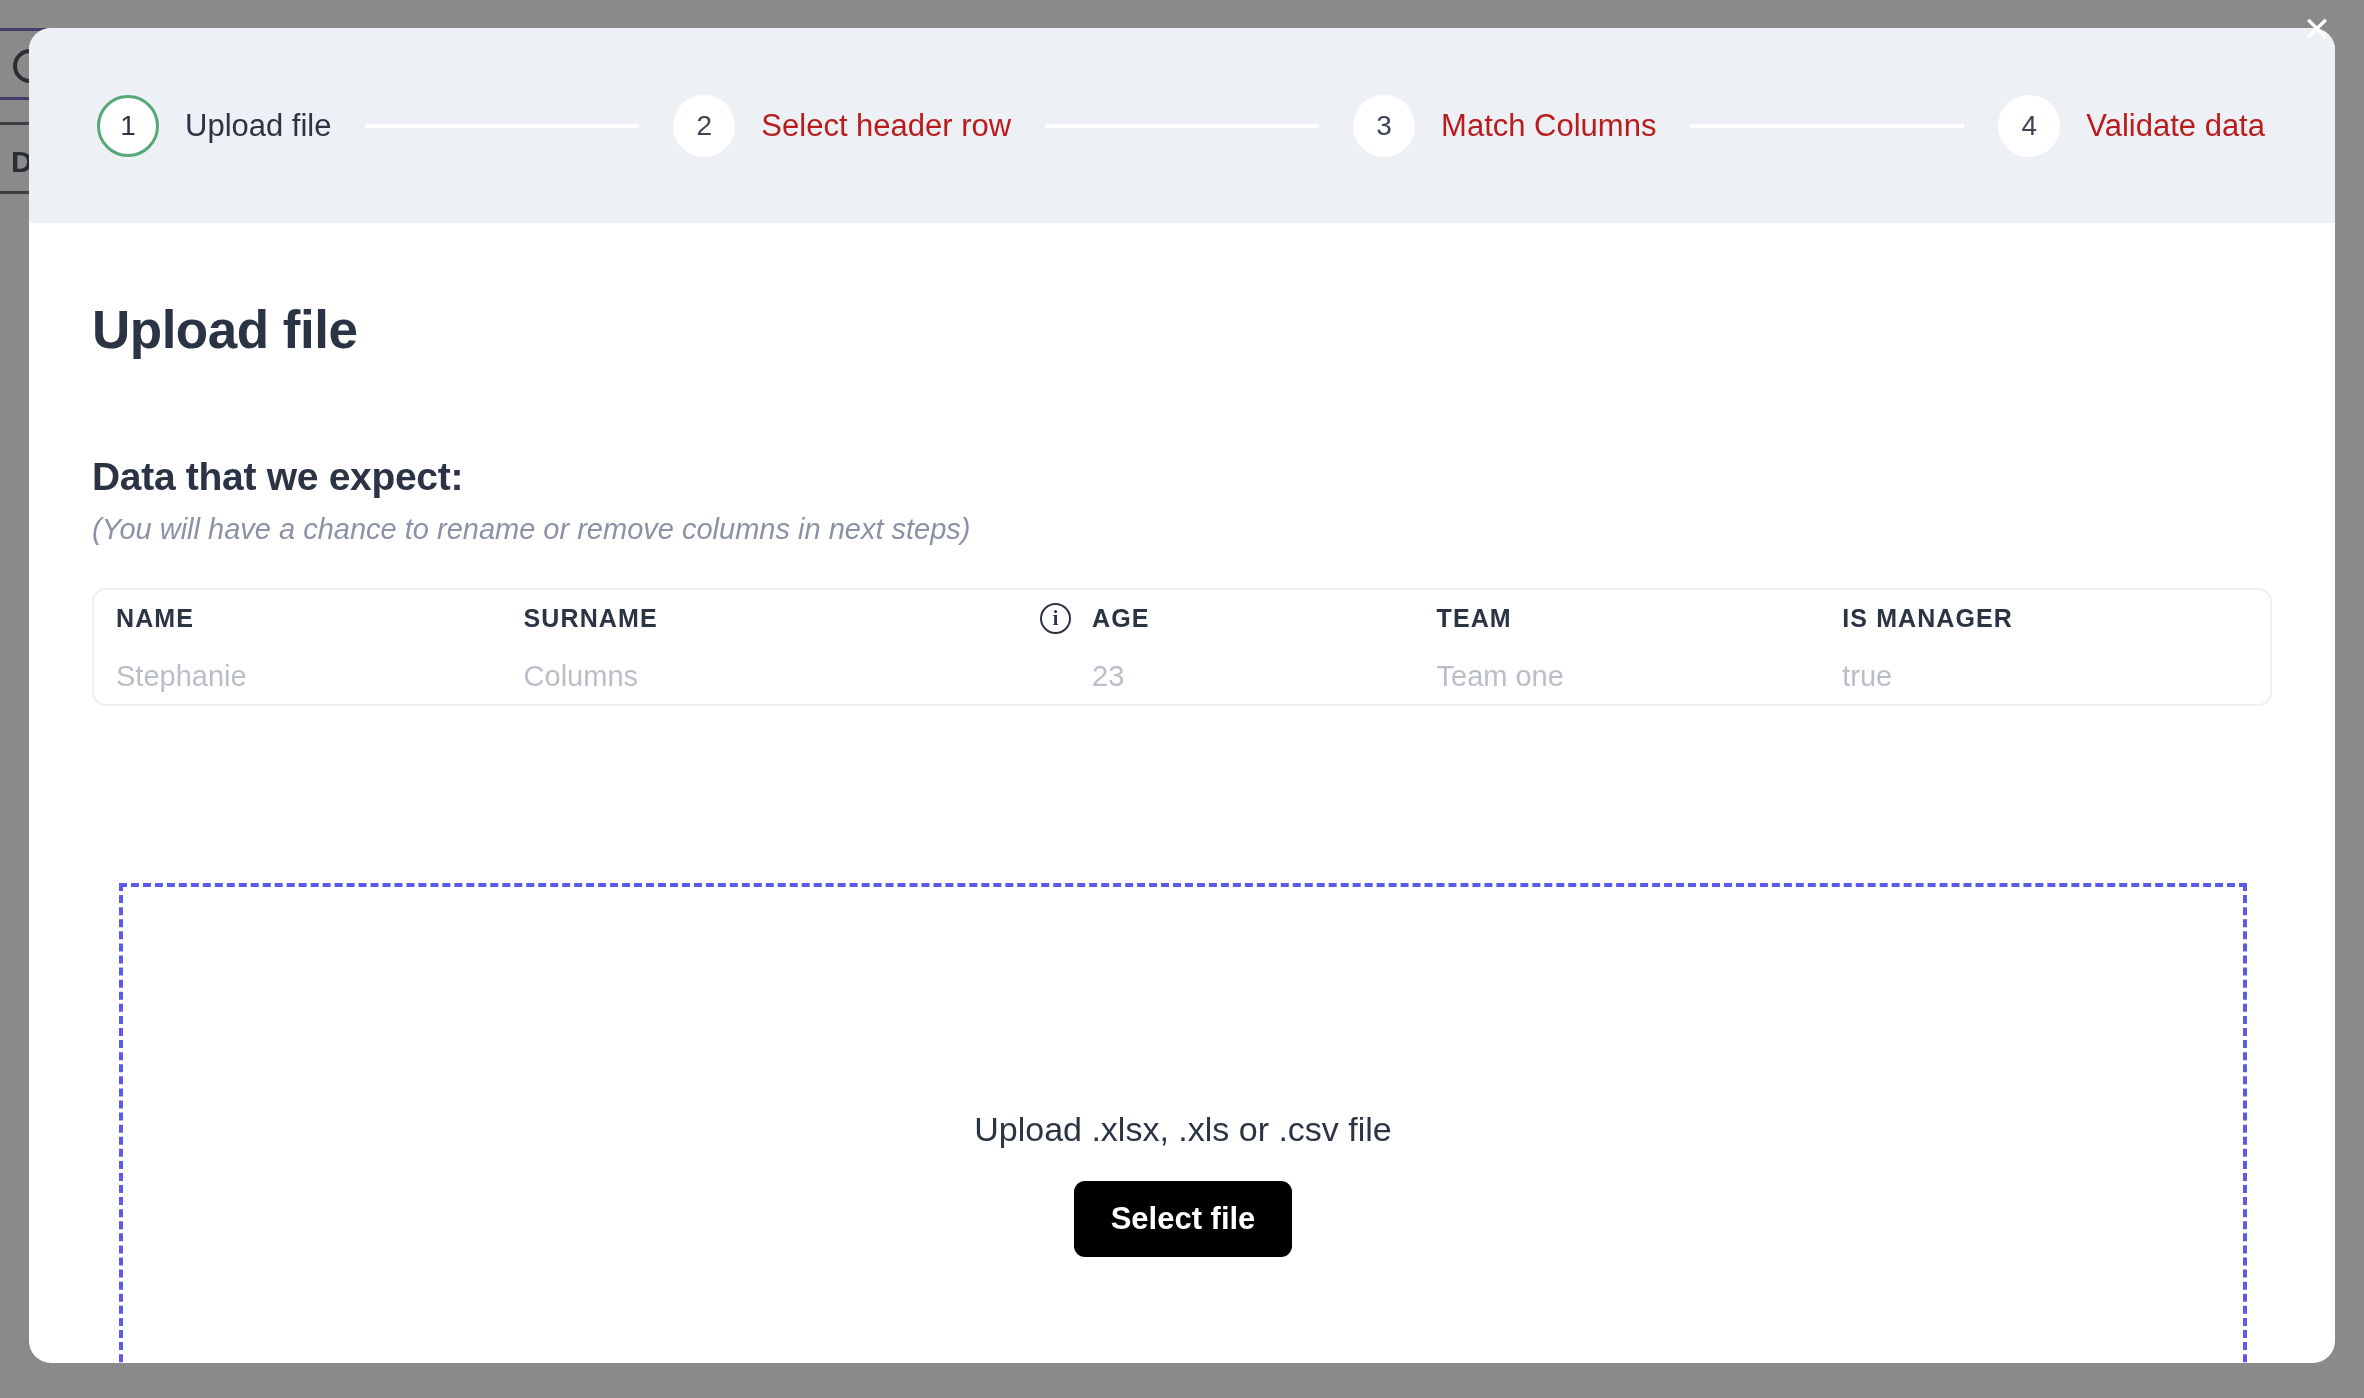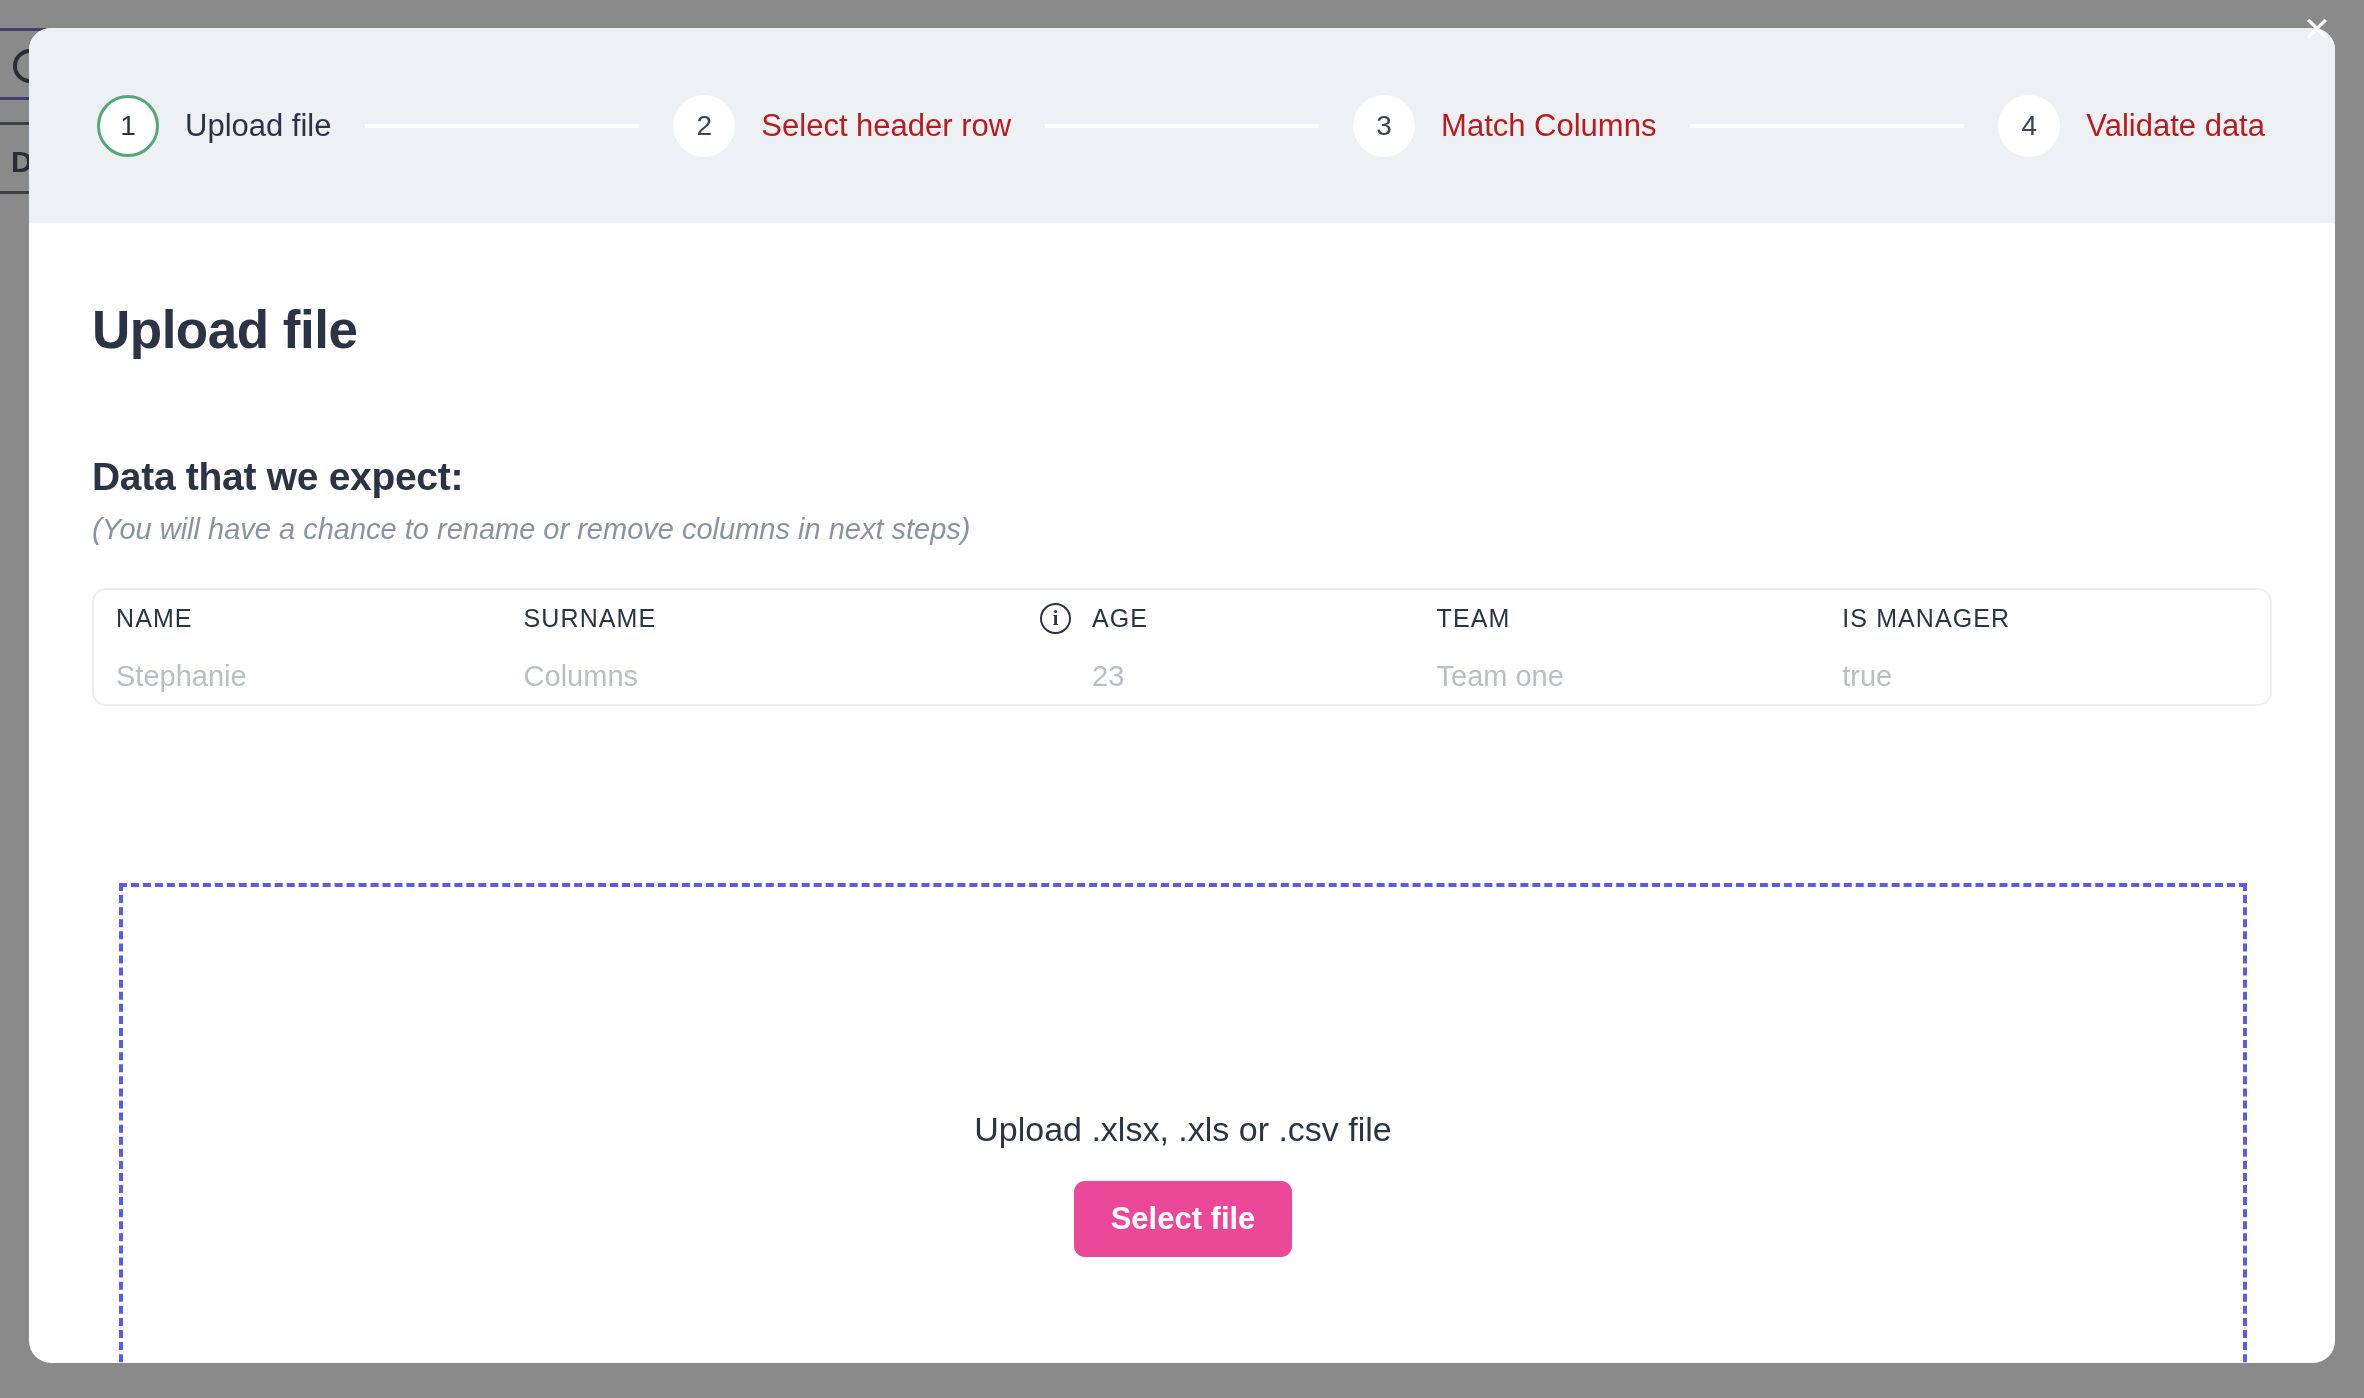--- a/index.html
+++ b/index.html
@@ -201,21 +201,21 @@
     align-items: center;
   }
   .cell.c-name     { width: 442px; }
   .cell.c-surname  { width: 560px; }
   .cell.c-age      { width: 430px; }
   .cell.c-team     { width: 440px; }
   .cell.c-ismgr    { width: 440px; }
 
   .th {
     font-size: 25px;
-    font-weight: 400;
+    font-weight: 700;
     color: #2b3445;
     letter-spacing: 1.1px;
   }
   .td {
     font-size: 29px;
     color: #b9bec8;
   }
 
   .info-icon {
     width: 31px;
@@ -248,21 +248,21 @@
     justify-content: center;
     background: transparent;
   }
   #dropzone-text {
     font-size: 34px;
     font-weight: 400;
     color: #2b3445;
   }
   #select-file-btn {
     margin-top: 32px;
-    background: #ec4899;
+    background: #000000;
     color: #ffffff;
     font-size: 31px;
     font-weight: 700;
     border: none;
     border-radius: 11px;
     padding: 20px 37px;
     cursor: pointer;
     font-family: "Liberation Sans", sans-serif;
   }
 </style>

